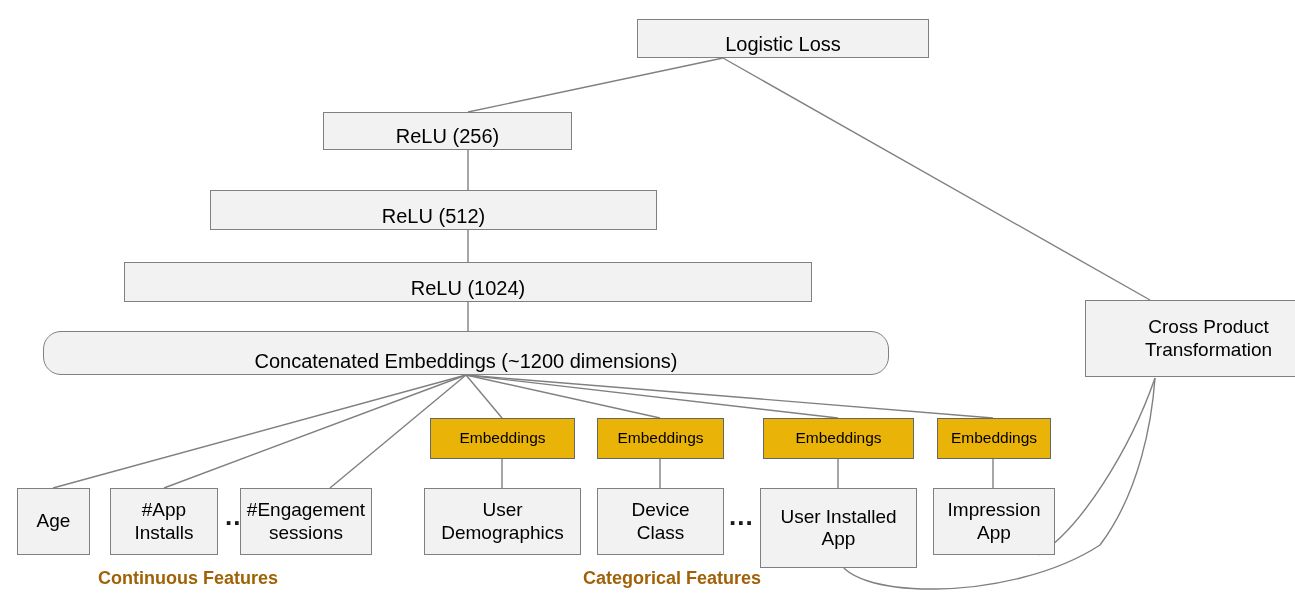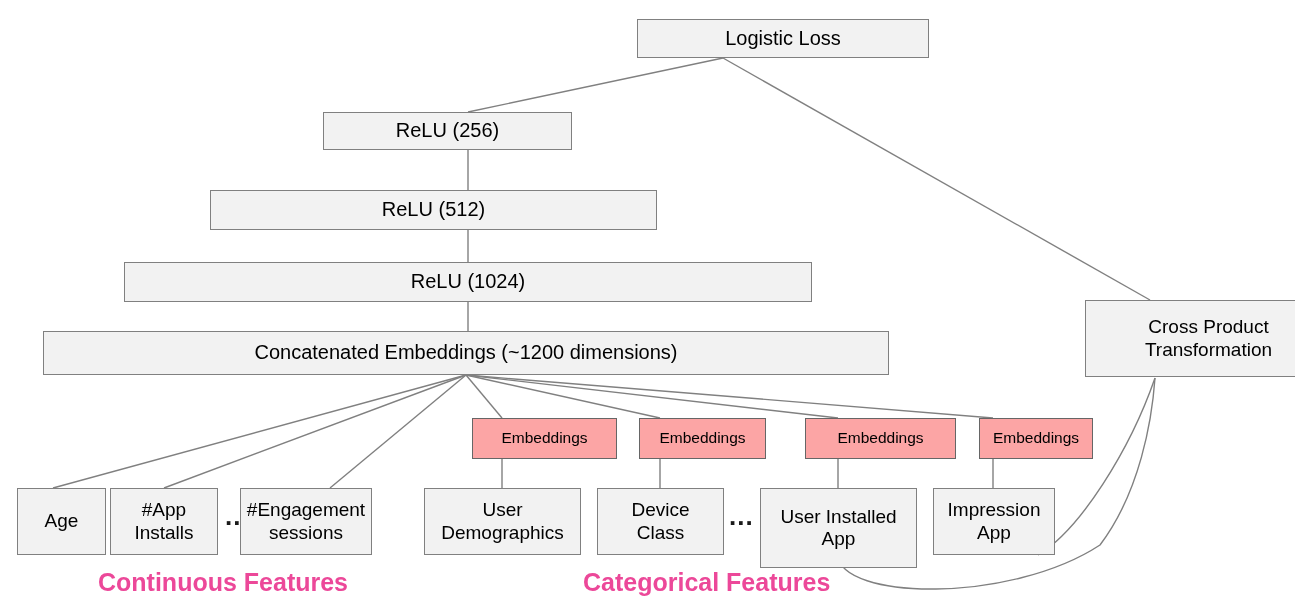--- a/index.html
+++ b/index.html
@@ -37,46 +37,45 @@
     color: #000000;
     background: #f2f2f2;
     border: 1px solid #7a7a7a;
     z-index: 2;
   }
   .node.light {
     background: #f2f2f2;
     border: 1px solid #808080;
   }
   .node.dark {
-    background: #fca5a5;
+    background: #eab308;
     border: 1px solid #666666;
-    margin-left: 42px;
   }
   .node .lbl {
     display: block;
     padding: 0 4px;
     white-space: pre-line;
   }
-  .f20 { font-size: 20px; }
+  .f20 { font-size: 20px; align-items: flex-end; }
   .f19 { font-size: 19px; }
   .f16 { font-size: 15.5px; }
   .ellipsis {
     position: absolute;
     font-size: 26px;
     letter-spacing: 1px;
     color: #1a1a1a;
     font-weight: 700;
     line-height: 1;
     z-index: 2;
   }
   .grouplabel {
     position: absolute;
-    font-size: 25px;
+    font-size: 18px;
     font-weight: bold;
-    color: #ec4899;
+    color: #a16207;
     white-space: nowrap;
     z-index: 2;
   }
 </style>
 </head>
 <body>
 
 <div id="canvas">
 
   <svg id="edges" viewBox="0 0 1295 611" width="1295" height="611" xmlns="http://www.w3.org/2000/svg">
@@ -119,21 +118,21 @@
   </div>
 
   <div class="node light f20" style="left:210px; top:190px; width:447px; height:40px;">
     <span class="lbl">ReLU (512)</span>
   </div>
 
   <div class="node light f20" style="left:124px; top:262px; width:688px; height:40px;">
     <span class="lbl">ReLU (1024)</span>
   </div>
 
-  <div class="node light f20" style="left:43px; top:331px; width:846px; height:44px;">
+  <div class="node light f20" style="left:43px; top:331px; width:846px; height:44px;border-radius:18px;">
     <span class="lbl">Concatenated Embeddings (~1200 dimensions)</span>
   </div>
 
   <div class="node light f19" style="left:1085px; top:300px; width:247px; height:77px;">
     <span class="lbl">Cross Product
 Transformation</span>
   </div>
 
   <div class="node dark f16" style="left:430px; top:418px; width:145px; height:41px;">
     <span class="lbl">Embeddings</span>
@@ -141,21 +140,21 @@
   <div class="node dark f16" style="left:597px; top:418px; width:127px; height:41px;">
     <span class="lbl">Embeddings</span>
   </div>
   <div class="node dark f16" style="left:763px; top:418px; width:151px; height:41px;">
     <span class="lbl">Embeddings</span>
   </div>
   <div class="node dark f16" style="left:937px; top:418px; width:114px; height:41px;">
     <span class="lbl">Embeddings</span>
   </div>
 
-  <div class="node light f19" style="left:17px; top:488px; width:89px; height:67px;">
+  <div class="node light f19" style="left:17px; top:488px; width:73px; height:67px;">
     <span class="lbl">Age</span>
   </div>
   <div class="node light f19" style="left:110px; top:488px; width:108px; height:67px;">
     <span class="lbl">#App
 Installs</span>
   </div>
   <div class="ellipsis" style="left:225px; top:503px;">...</div>
   <div class="node light f19" style="left:240px; top:488px; width:132px; height:67px;">
     <span class="lbl">#Engagement
 sessions</span>

